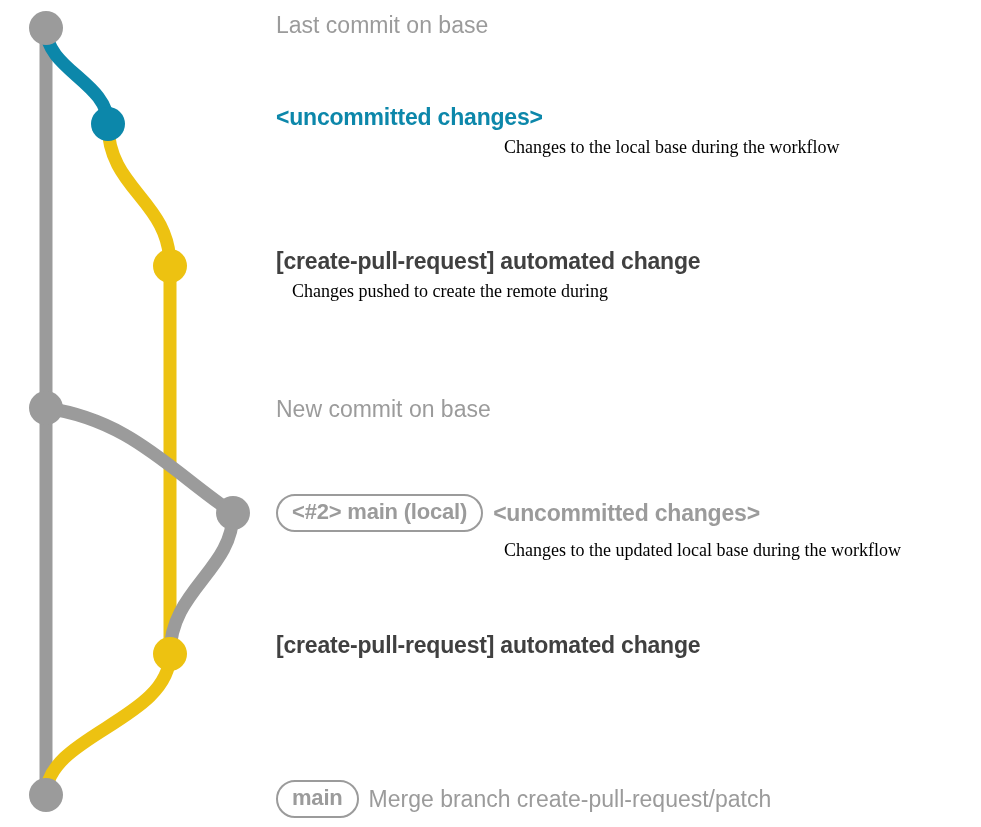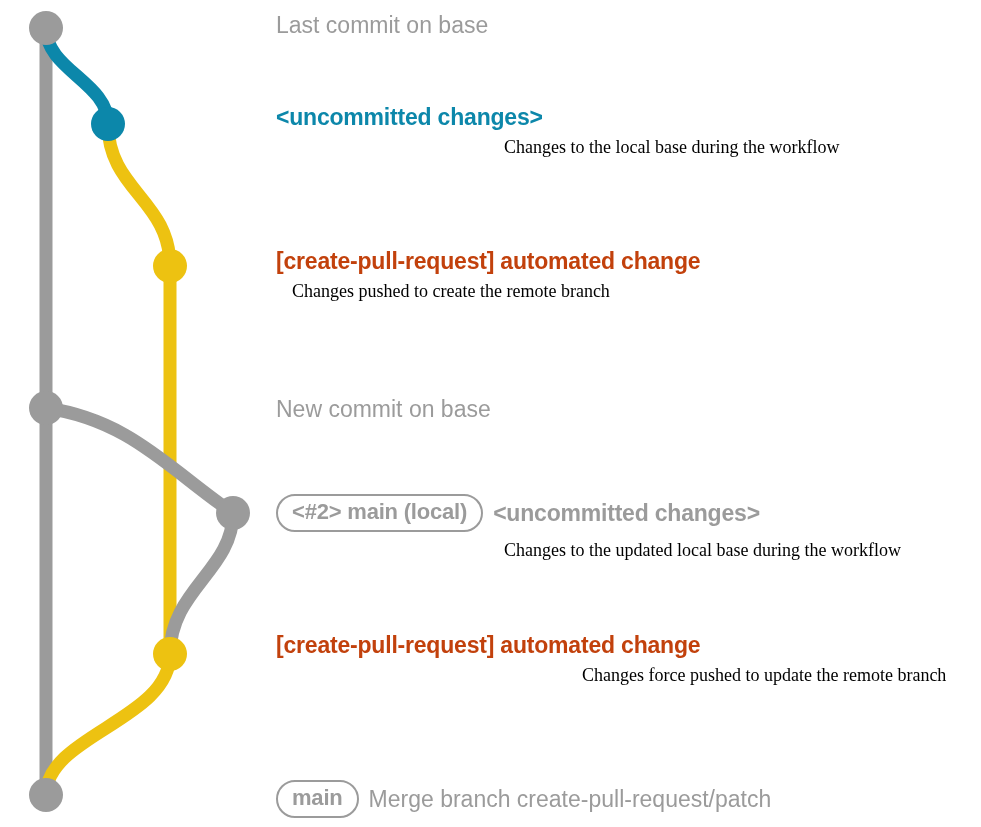--- a/index.html
+++ b/index.html
@@ -70,21 +70,21 @@
   }
   .desc {
     font-family: "Liberation Serif", serif;
     font-size: 18px;
     color: #000000;
     white-space: nowrap;
     line-height: 1;
   }
   .color-gray   { color: #9b9b9b; }
   .color-blue   { color: #0c87aa; }
-  .color-yellow { color: #c2410c; }
+  .color-yellow { color: #404040; }
 
   
   #row-last-commit   { left: 256px; top: 14px; }
   #row-commit-1      { left: 256px; top: 106px; }
   #row-commit-1 .desc{ margin-left: 228px; margin-top: 9px; }
   #row-commit-2      { left: 256px; top: 250px; }
   #row-commit-2 .desc{ margin-left: 16px; margin-top: 9px; }
   #row-new-commit    { left: 256px; top: 398px; align-items: center; }
   #row-commit-3      { left: 256px; top: 494px; }
   #row-commit-3 .desc{ margin-left: 228px; margin-top: 9px; }
@@ -138,42 +138,41 @@
     <div class="label-line">
       <span class="headline color-blue">&lt;uncommitted changes&gt;</span>
     </div>
     <span class="desc">Changes to the local base during the workflow</span>
   </div>
 
   <div class="row stack" id="row-commit-2">
     <div class="label-line">
       <span class="headline color-yellow">[create-pull-request] automated change</span>
     </div>
-    <span class="desc">Changes pushed to create the remote branch</span>
+    <span class="desc">Changes pushed to create the remote during</span>
   </div>
 
   <div class="row stack" id="row-new-commit">
     <div class="label-line">
       <span class="plain-headline color-gray">New commit on base</span>
     </div>
   </div>
 
   <div class="row stack" id="row-commit-3">
     <div class="label-line">
       <span class="pill color-gray">&lt;#2&gt; main (local)</span>
       <span class="headline color-gray">&lt;uncommitted changes&gt;</span>
     </div>
     <span class="desc">Changes to the updated local base during the workflow</span>
   </div>
 
   <div class="row stack" id="row-commit-4">
     <div class="label-line">
       <span class="headline color-yellow">[create-pull-request] automated change</span>
     </div>
-    <span class="desc">Changes force pushed to update the remote branch</span>
   </div>
 
   <div class="row stack" id="row-commit-5">
     <div class="label-line">
       <span class="pill color-gray">main</span>
       <span class="plain-headline color-gray">Merge branch create-pull-request/patch</span>
     </div>
   </div>
 
 </div>

